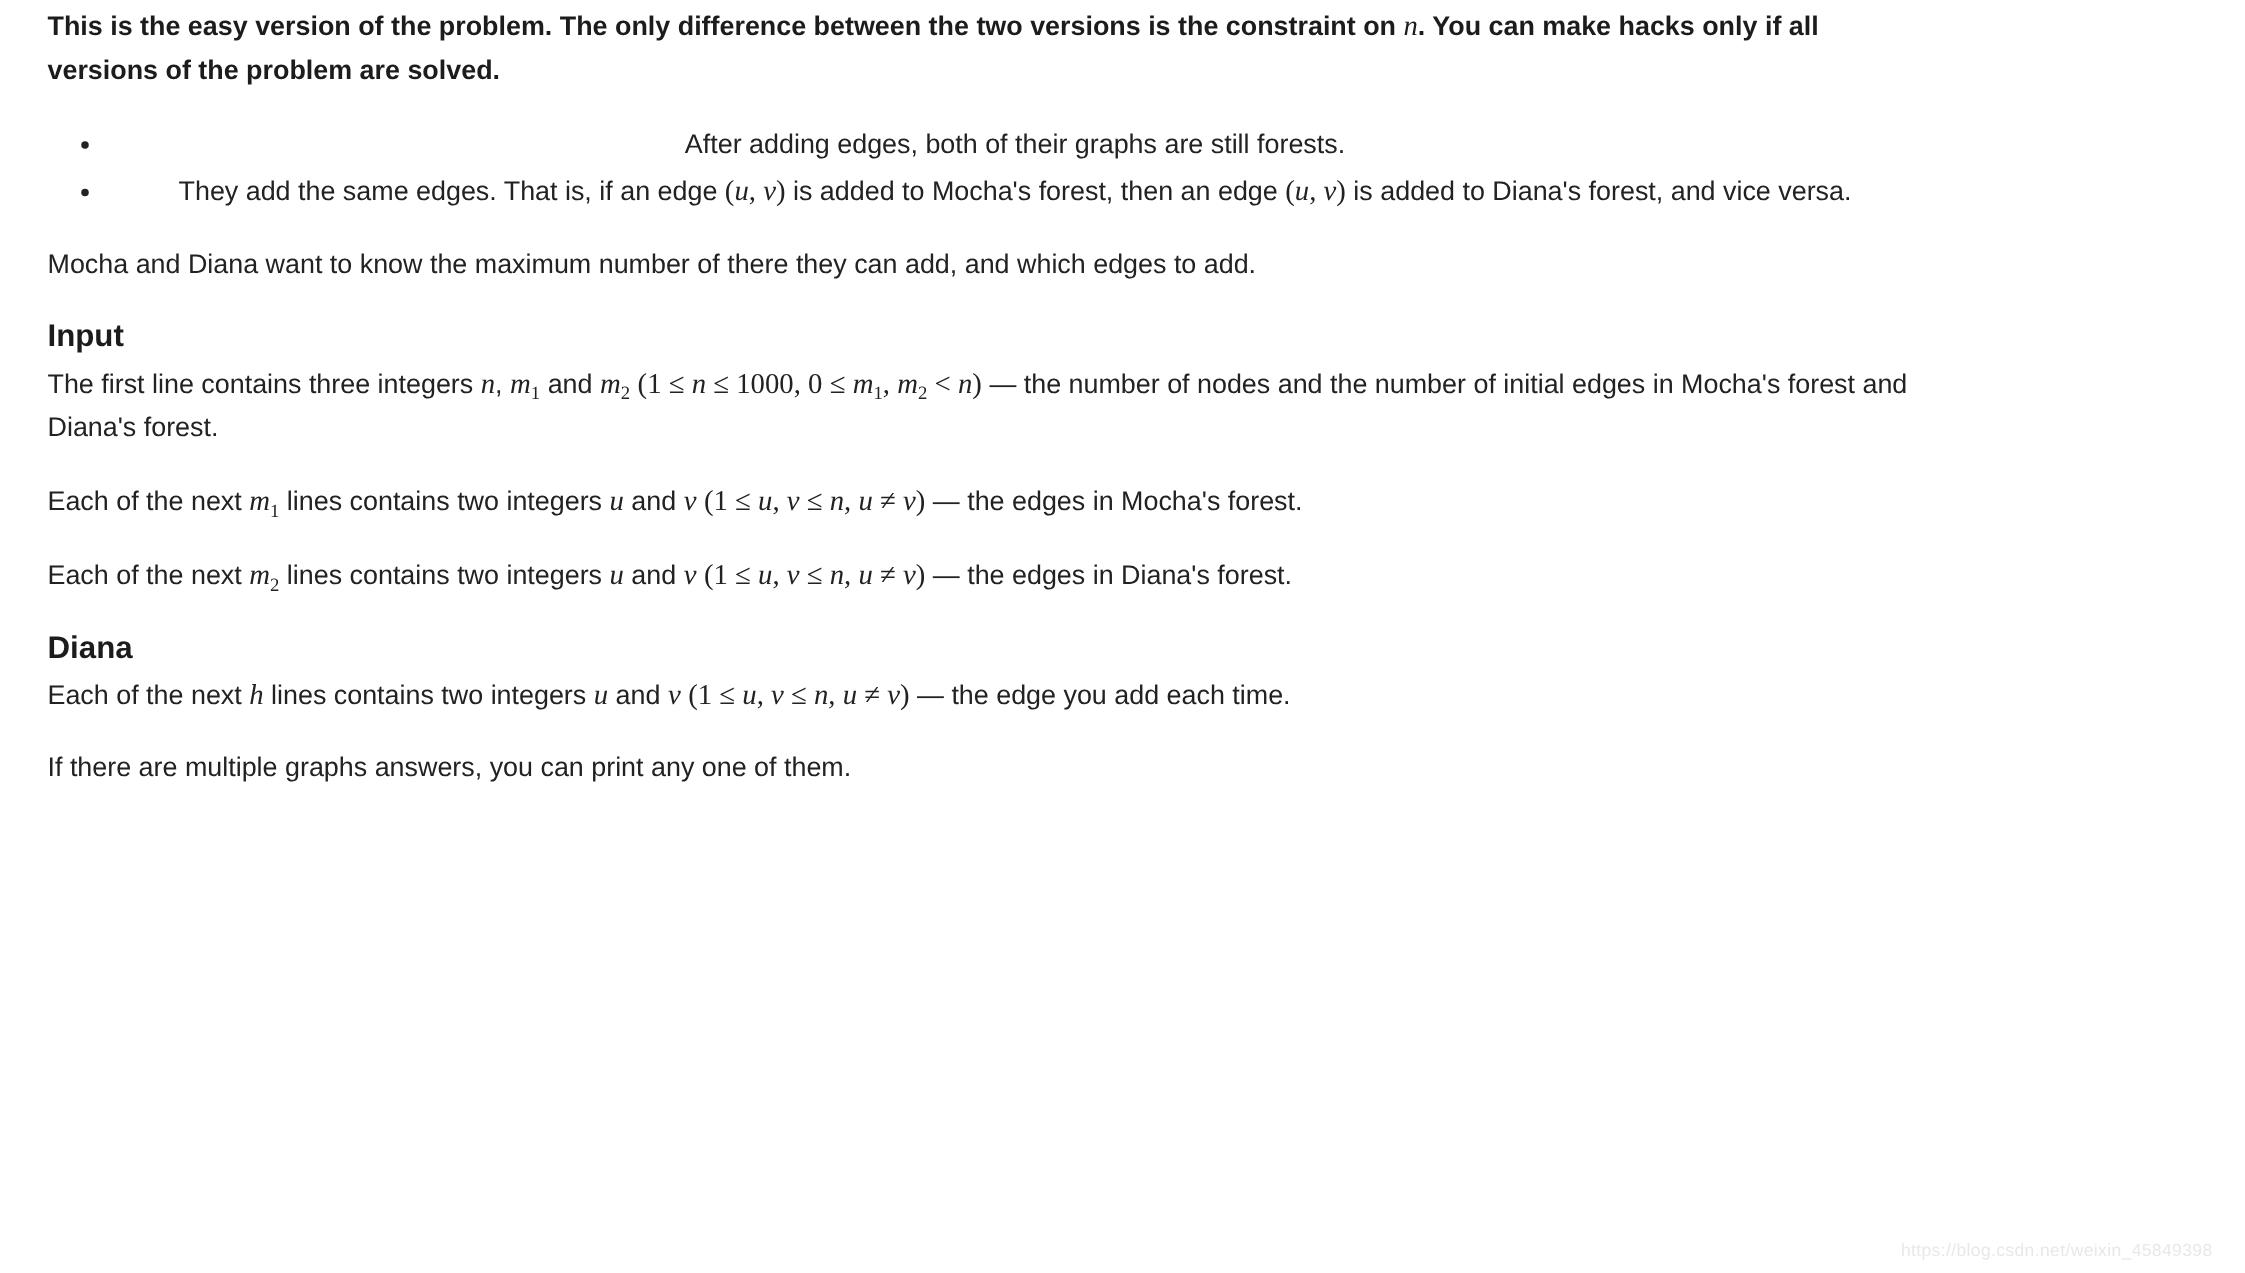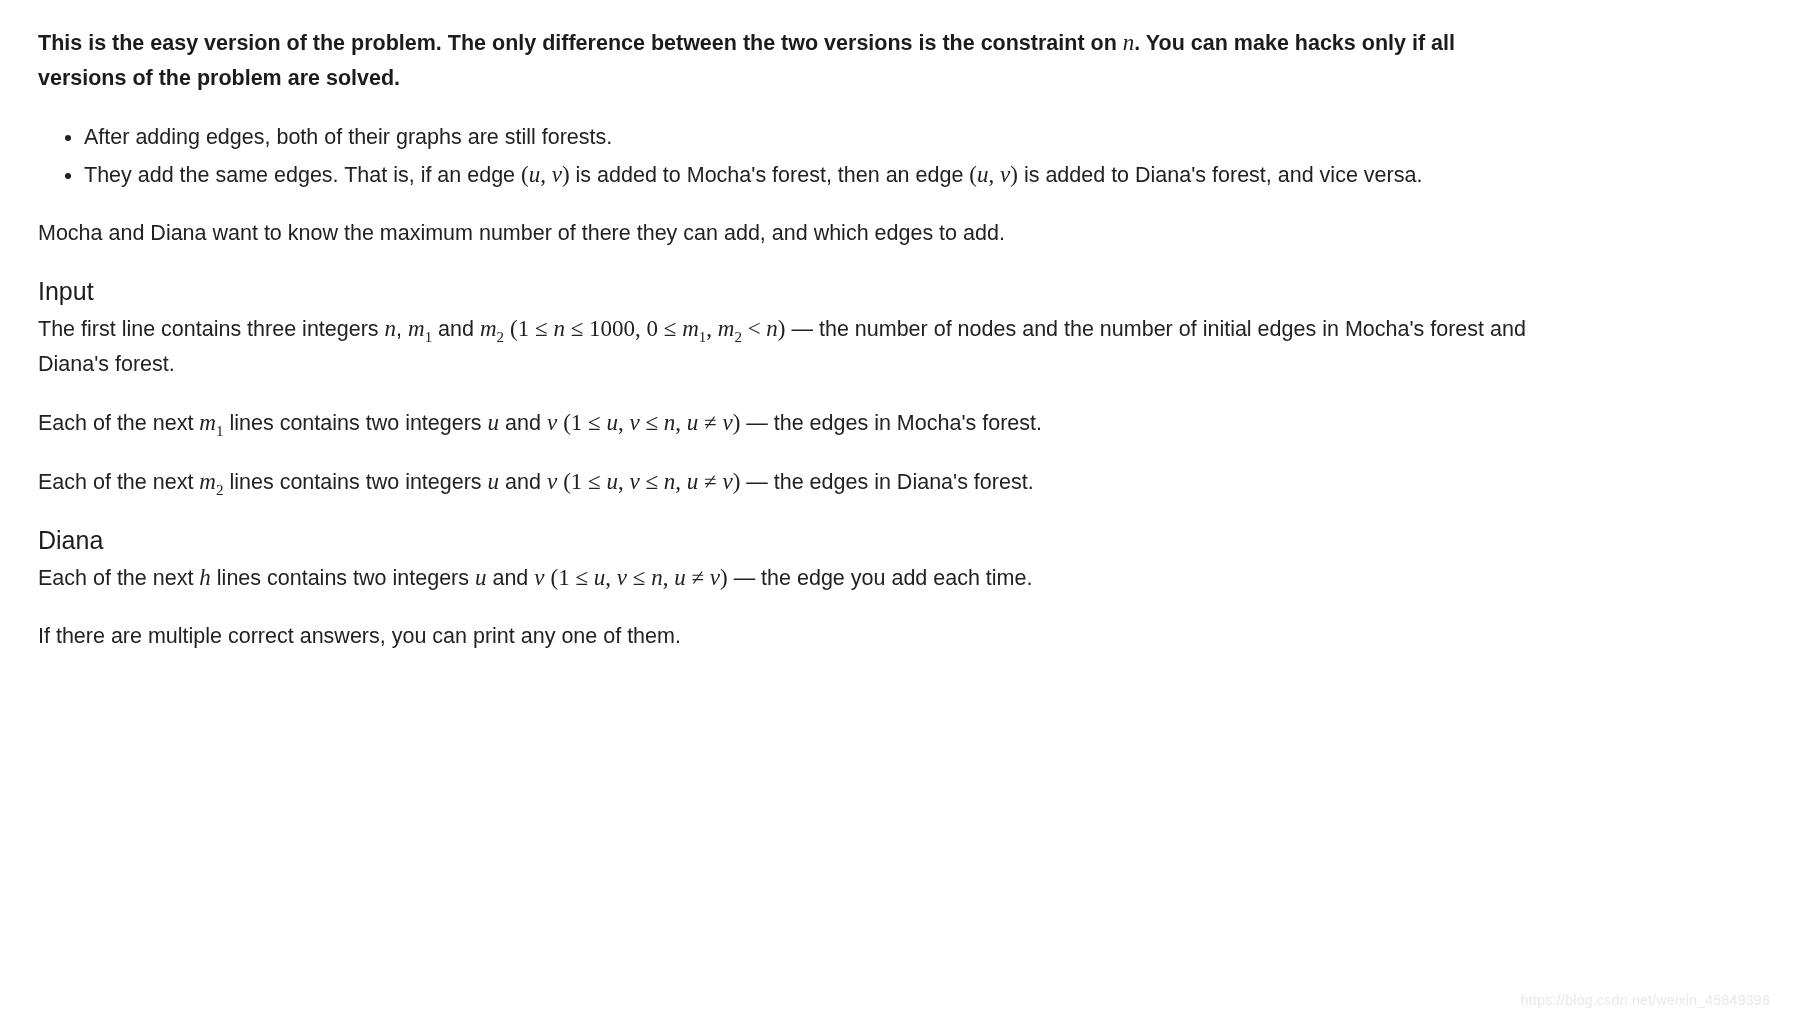--- a/index.html
+++ b/index.html
@@ -11,42 +11,43 @@
     width: 1796px;
     height: 1018px;
     position: relative;
     overflow: hidden;
     font-family: "Liberation Sans", sans-serif;
     color: #222222;
   }
   .doc {
     box-sizing: border-box;
     width: 1540px;
-    padding: 25px 0 0 38px;
+    padding: 3px 0 0 38px;
     font-size: 21.5px;
     line-height: 35px;
   }
   .doc p {
     margin: 0 0 23px 0;
   }
   .lead {
     font-weight: bold;
     color: #1c1c1c;
   }
   h2.section {
     font-size: 25px;
     line-height: 32px;
     margin: 24px 0 4px 0;
     color: #1c1c1c;
-    font-weight: normal;
+    font-weight: bold;
   }
   ul.conds {
     margin: 23px 0 23px 0;
     padding-left: 46px;
     list-style: disc outside;
+    text-align: center;
   }
   ul.conds li {
     line-height: 36px;
     margin: 0 0 2px 0;
   }
   
   .mi {
     font-family: "Liberation Serif", serif;
     font-style: italic;
     font-weight: normal;
@@ -95,17 +96,17 @@
 
   <p>Each of the next <span class="mi">m<sub class="msub">1</sub></span> lines contains two integers <span class="mi">u</span> and <span class="mi">v</span> <span class="mn">(1 ≤ </span><span class="mi">u</span><span class="mn">, </span><span class="mi">v</span><span class="mn"> ≤ </span><span class="mi">n</span><span class="mn">, </span><span class="mi">u</span><span class="mn"> ≠ </span><span class="mi">v</span><span class="mn">)</span> — the edges in Mocha's forest.</p>
 
   <p>Each of the next <span class="mi">m<sub class="msub">2</sub></span> lines contains two integers <span class="mi">u</span> and <span class="mi">v</span> <span class="mn">(1 ≤ </span><span class="mi">u</span><span class="mn">, </span><span class="mi">v</span><span class="mn"> ≤ </span><span class="mi">n</span><span class="mn">, </span><span class="mi">u</span><span class="mn"> ≠ </span><span class="mi">v</span><span class="mn">)</span> — the edges in Diana's forest.</p>
 
   <h2 class="section">Diana</h2>
 
 
   <p>Each of the next <span class="mi">h</span> lines contains two integers <span class="mi">u</span> and <span class="mi">v</span> <span class="mn">(1 ≤ </span><span class="mi">u</span><span class="mn">, </span><span class="mi">v</span><span class="mn"> ≤ </span><span class="mi">n</span><span class="mn">, </span><span class="mi">u</span><span class="mn"> ≠ </span><span class="mi">v</span><span class="mn">)</span> — the edge you add each time.</p>
 
-  <p>If there are multiple correct answers, you can print any one of them.</p>
+  <p>If there are multiple graphs answers, you can print any one of them.</p>
 
 </div>
 
 <div class="watermark" style="color: rgb(232, 232, 232);">https://blog.csdn.net/weixin_45849398</div>
 
 </body></html>

